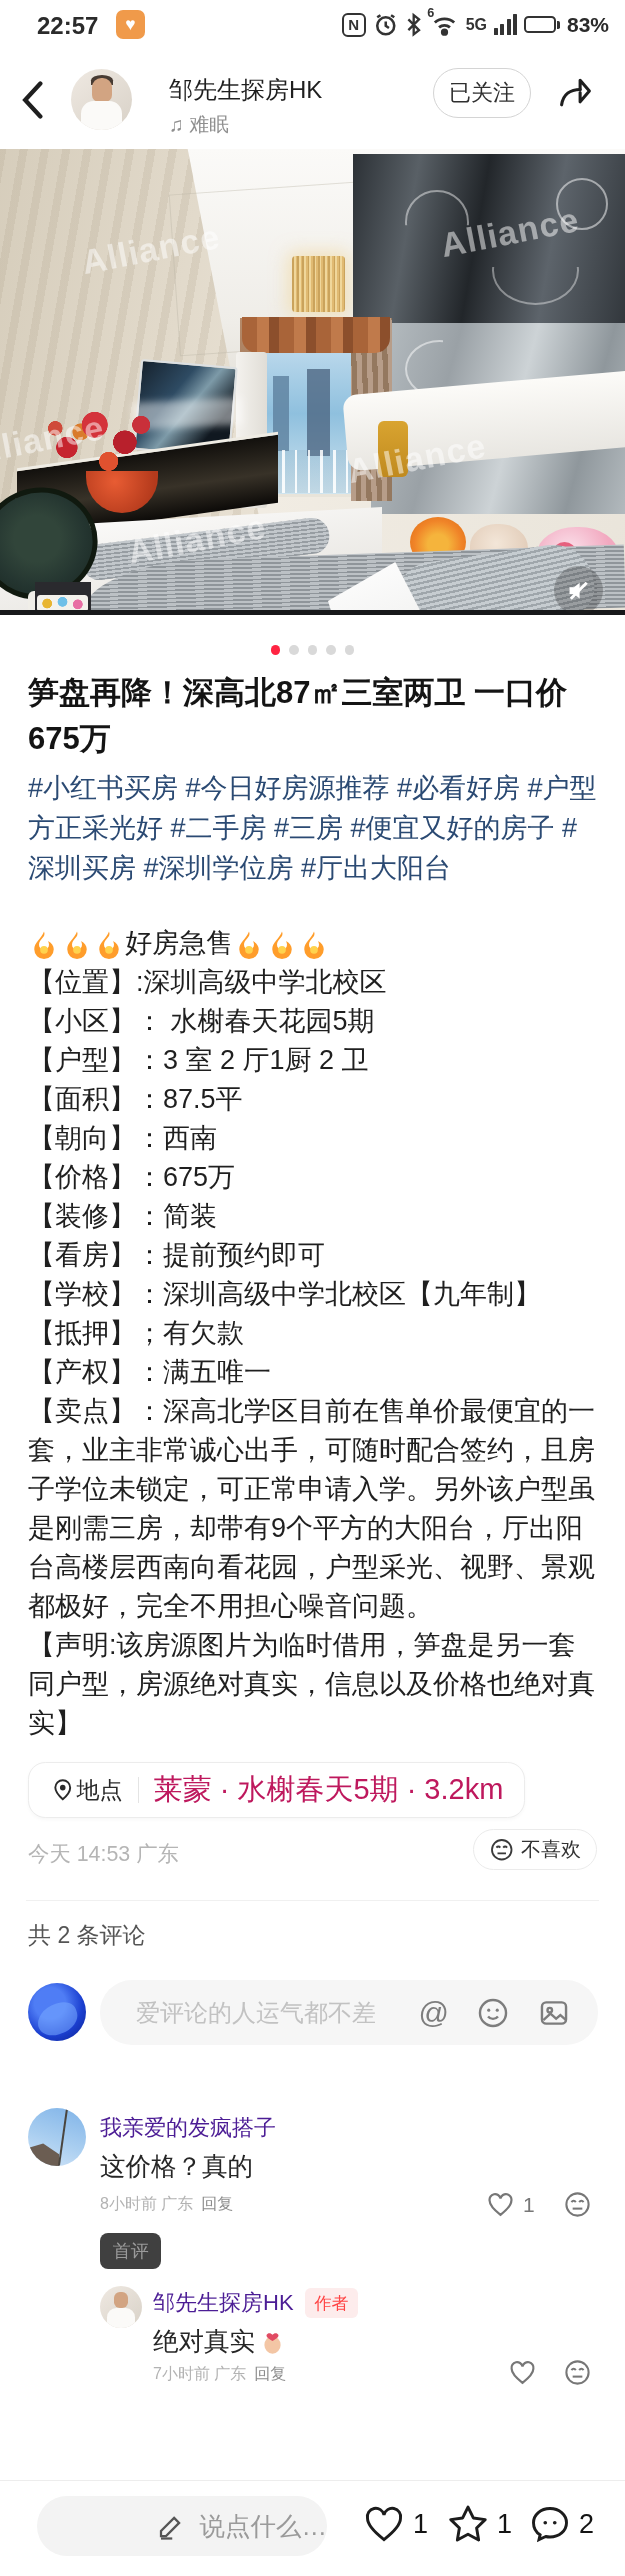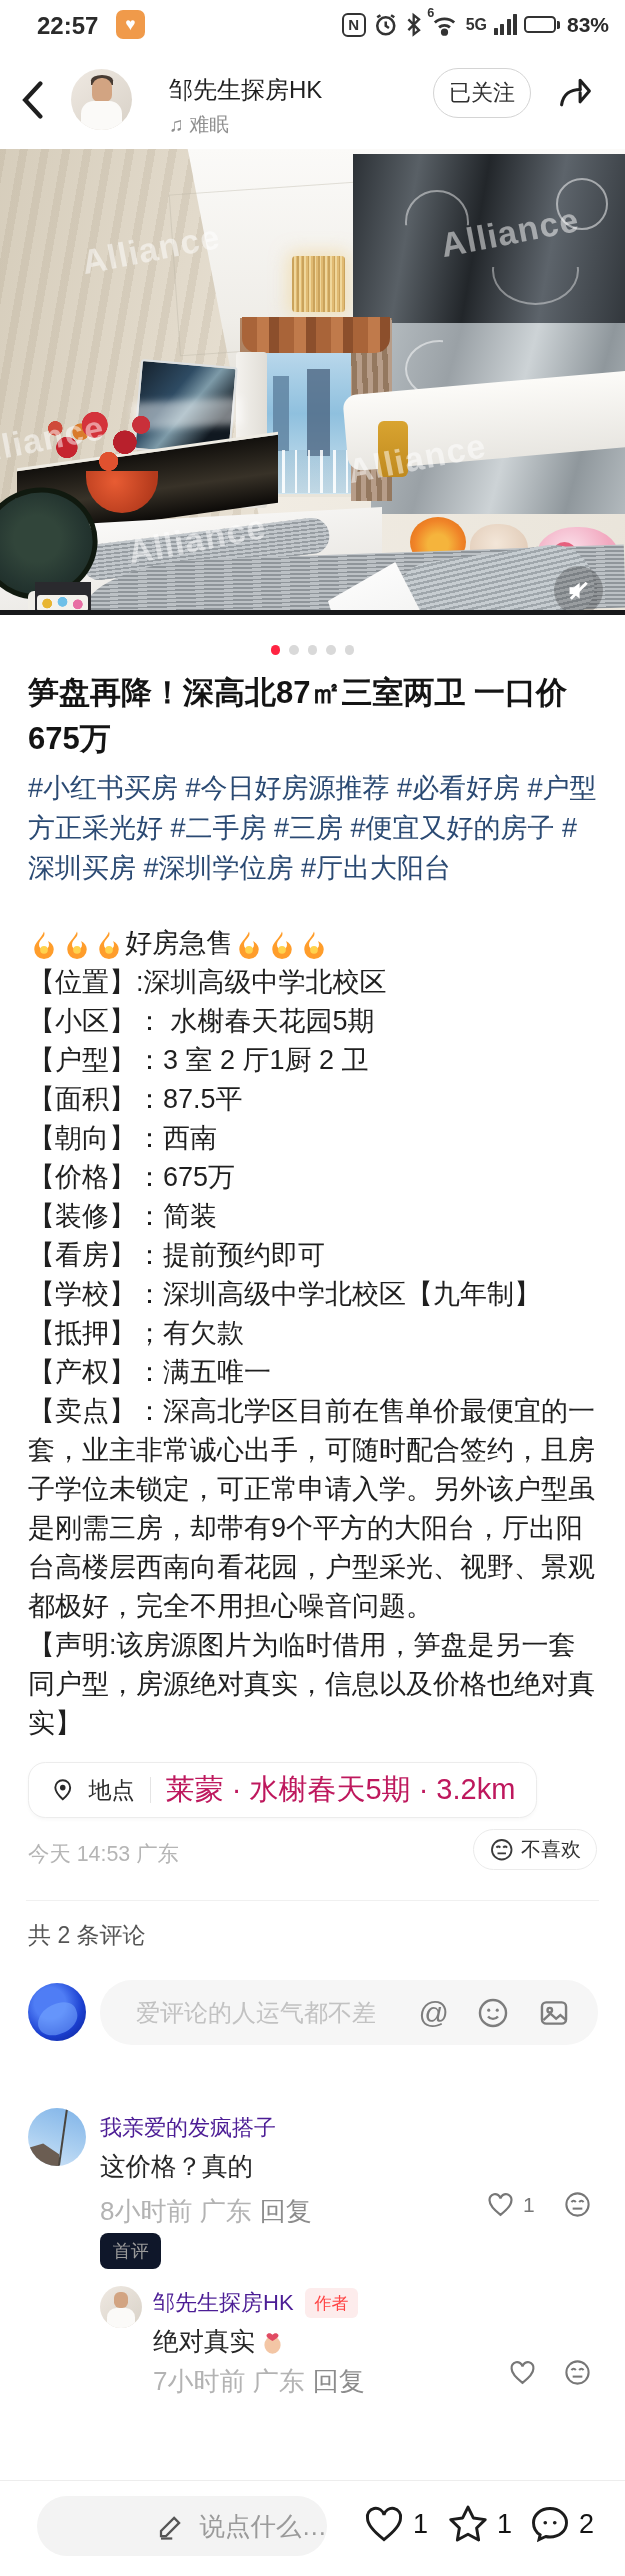--- a/index.html
+++ b/index.html
@@ -105,46 +105,46 @@
 
   
   .post-title { left:28px; top:670px; width:572px; font-size:31px; line-height:46px; font-weight:700; color:#141414; }
   .hashtags { left:28px; top:768px; width:572px; font-size:27px; line-height:40px; font-weight:500; color:#2b4a73; }
   .post-body { left:28px; top:924px; width:572px; font-size:27px; line-height:39px; color:#1f1f1f; }
   .post-body p { margin:0; }
   .hotline { display:flex; align-items:center; }
   .hotline svg { margin:0 1.2px; }
   .loc-pill { left:28px; top:1762px; height:56px; display:inline-flex; align-items:center; padding:0 21px; border:1.2px solid #ececec; border-radius:17.4px; background:#fff; box-shadow:0 1.2px 3.5px rgba(0,0,0,.03); }
   .loc-pill .sep { width:1.2px; height:25.5px; background:#e4e4e4; margin:0 15px; }
-  .loc-label { font-size:23px; color:#2a2a2a; font-weight:500; margin-left:13px; }
+  .loc-label { font-size:23px; color:#2a2a2a; font-weight:500; margin-left:1px; }
   .loc-text { font-size:29px; color:#be185d; }
   .date-line { left:28px; top:1839px; font-size:21.4px; color:#b5b5b5; }
   .dislike-pill { right:28px; top:1829px; height:41px; display:inline-flex; align-items:center; gap:7px; padding:0 15px; border:1.2px solid #ebebeb; border-radius:21px; background:#fff; font-size:20px; color:#333; }
   .divider1 { left:26px; top:1900px; width:573px; height:1.2px; background:#f0f0f0; }
 
   
   .cmt-count { left:28px; top:1920px; font-size:23px; color:#555; }
   .ci-avatar { left:28px; top:1983px; width:58px; height:58px; border-radius:50%; overflow:hidden;
     background:radial-gradient(circle at 38% 35%,#4f7df5 0 30%,#1b3fd0 62%,#0a1f8a); }
   .ci-avatar .petal { position:absolute; left:9.3px; top:21px; width:41px; height:30px; background:rgba(120,170,255,.55); border-radius:60% 40% 55% 45%; transform:rotate(-18deg); }
   .ci-pill { left:100px; top:1980px; width:498px; height:65px; background:#f6f6f6; border-radius:32px; display:flex; align-items:center; }
   .ci-placeholder { margin-left:36px; font-size:24px; color:#c2c2c2; flex:1; }
   .ci-icons { display:flex; align-items:center; gap:27px; margin-right:27px; }
   .at-icon { font-size:30px; color:#7d7d7d; font-weight:500; }
 
   .c1-avatar { left:28px; top:2108px; width:58px; height:58px; border-radius:50%; overflow:hidden; background:linear-gradient(200deg,#7fb3e8 0%,#a9cef0 55%,#d2e5f8 100%); }
   .c1-avatar .bld { position:absolute; left:-4.6px; top:30px; width:36px; height:30px; background:#6b5d52; clip-path:polygon(0 38%,55% 18%,100% 55%,100% 100%,0 100%); }
   .c1-avatar .pole { position:absolute; left:34px; top:0; width:2.3px; height:58px; background:#4a453e; transform:rotate(8deg); }
   .c-name { font-size:22px; color:#4c1d95; }
   .c-content { font-size:25.5px; color:#262626; }
-  .c-meta { font-size:26px; color:#b3b3b3; }
+  .c-meta { font-size:16px; color:#b3b3b3; }
   .c-meta .reply { color:#8c8c8c; margin-left:8px; }
   .like-group { display:flex; align-items:center; gap:8px; }
   .like-count { font-size:21px; color:#777; }
-  .badge-first { left:100px; top:2233px; background:#0f172a; color:#9a9a9a; font-size:18px; padding:5.8px 12.7px; border-radius:8px; display:inline-block; }
+  .badge-first { left:100px; top:2233px; background:#404040; color:#9a9a9a; font-size:18px; padding:5.8px 12.7px; border-radius:8px; display:inline-block; }
 
   .r-avatar { left:100px; top:2286px; width:42px; height:42px; border-radius:50%; overflow:hidden; background:linear-gradient(140deg,#efe9e2,#d8d1c7); }
   .r-avatar .head { position:absolute; left:14px; top:5.8px; width:14px; height:16px; background:#d2a482; border-radius:5.8px; }
   .r-avatar .shirt { position:absolute; left:7px; top:22px; width:28px; height:19.7px; background:#fbfaf8; border-radius:9.3px 9.3px 0 0; }
   .badge-author { background:#fdecec; color:#ff4444; font-size:17px; padding:3.5px 9.3px; border-radius:5.8px; margin-left:11.6px; }
   .r-row { display:flex; align-items:center; }
 
   .divider2 { left:0; top:2480px; width:625px; height:1.2px; background:#ededed; }
 
   

